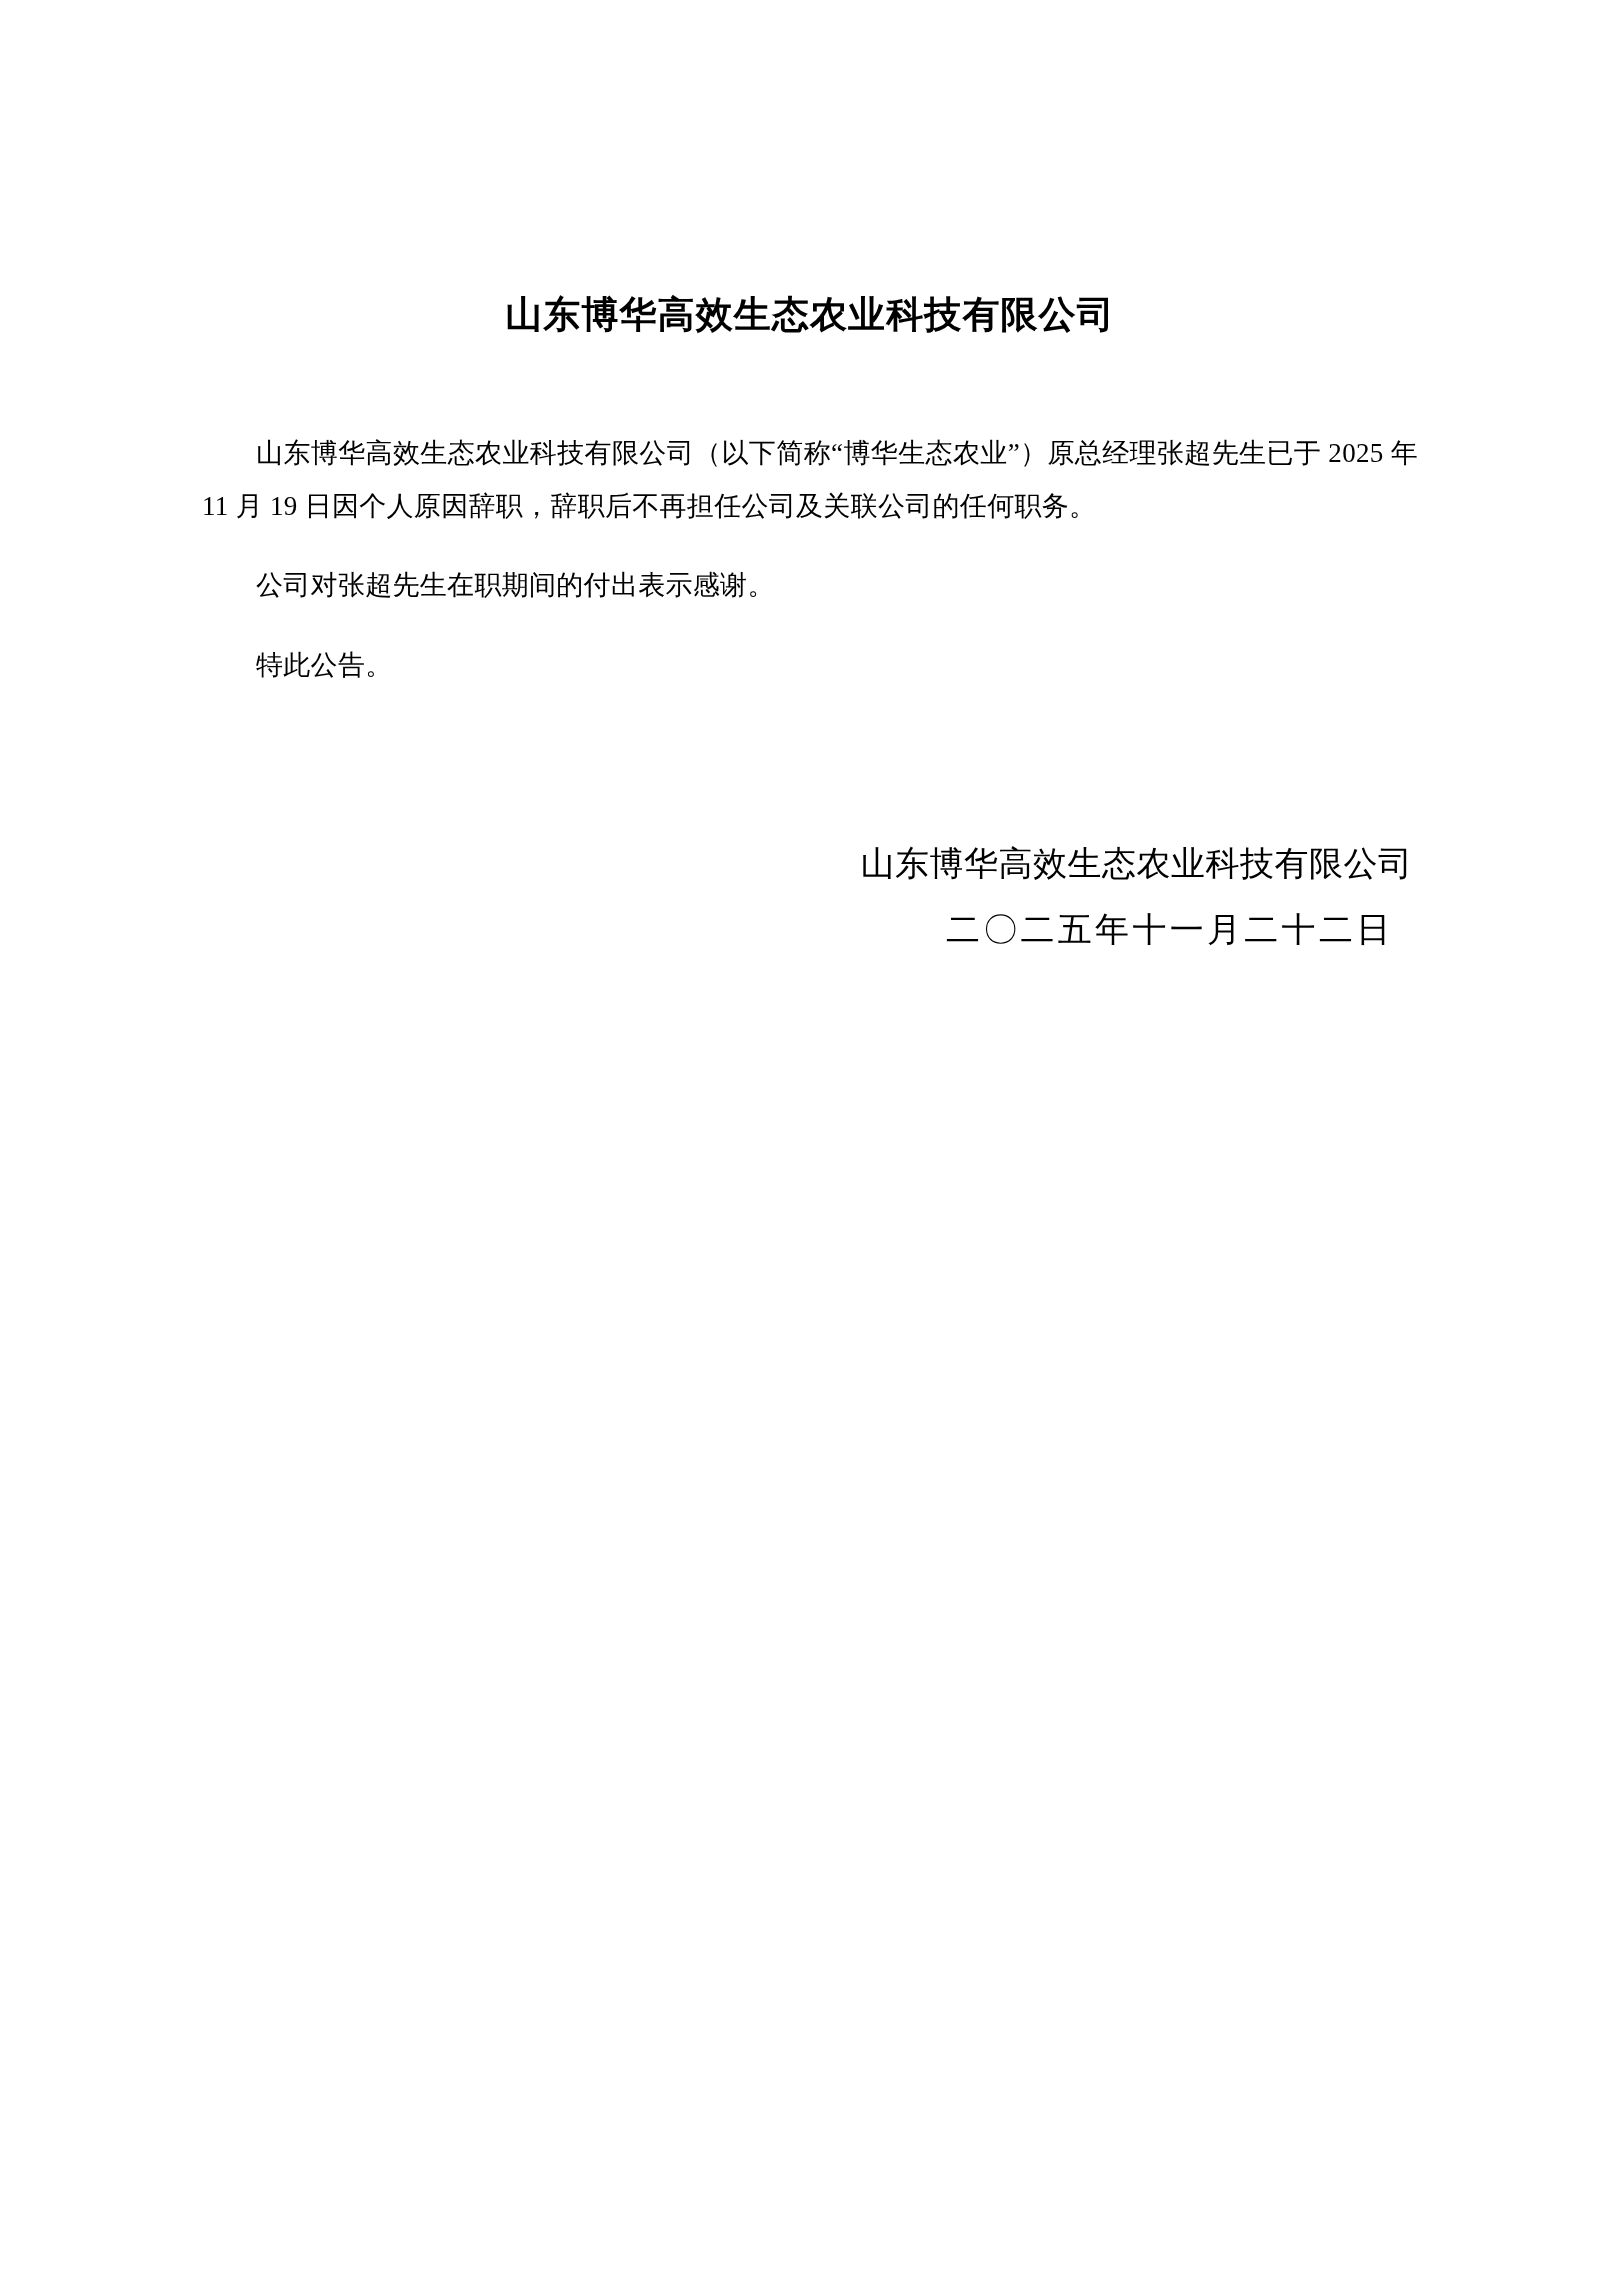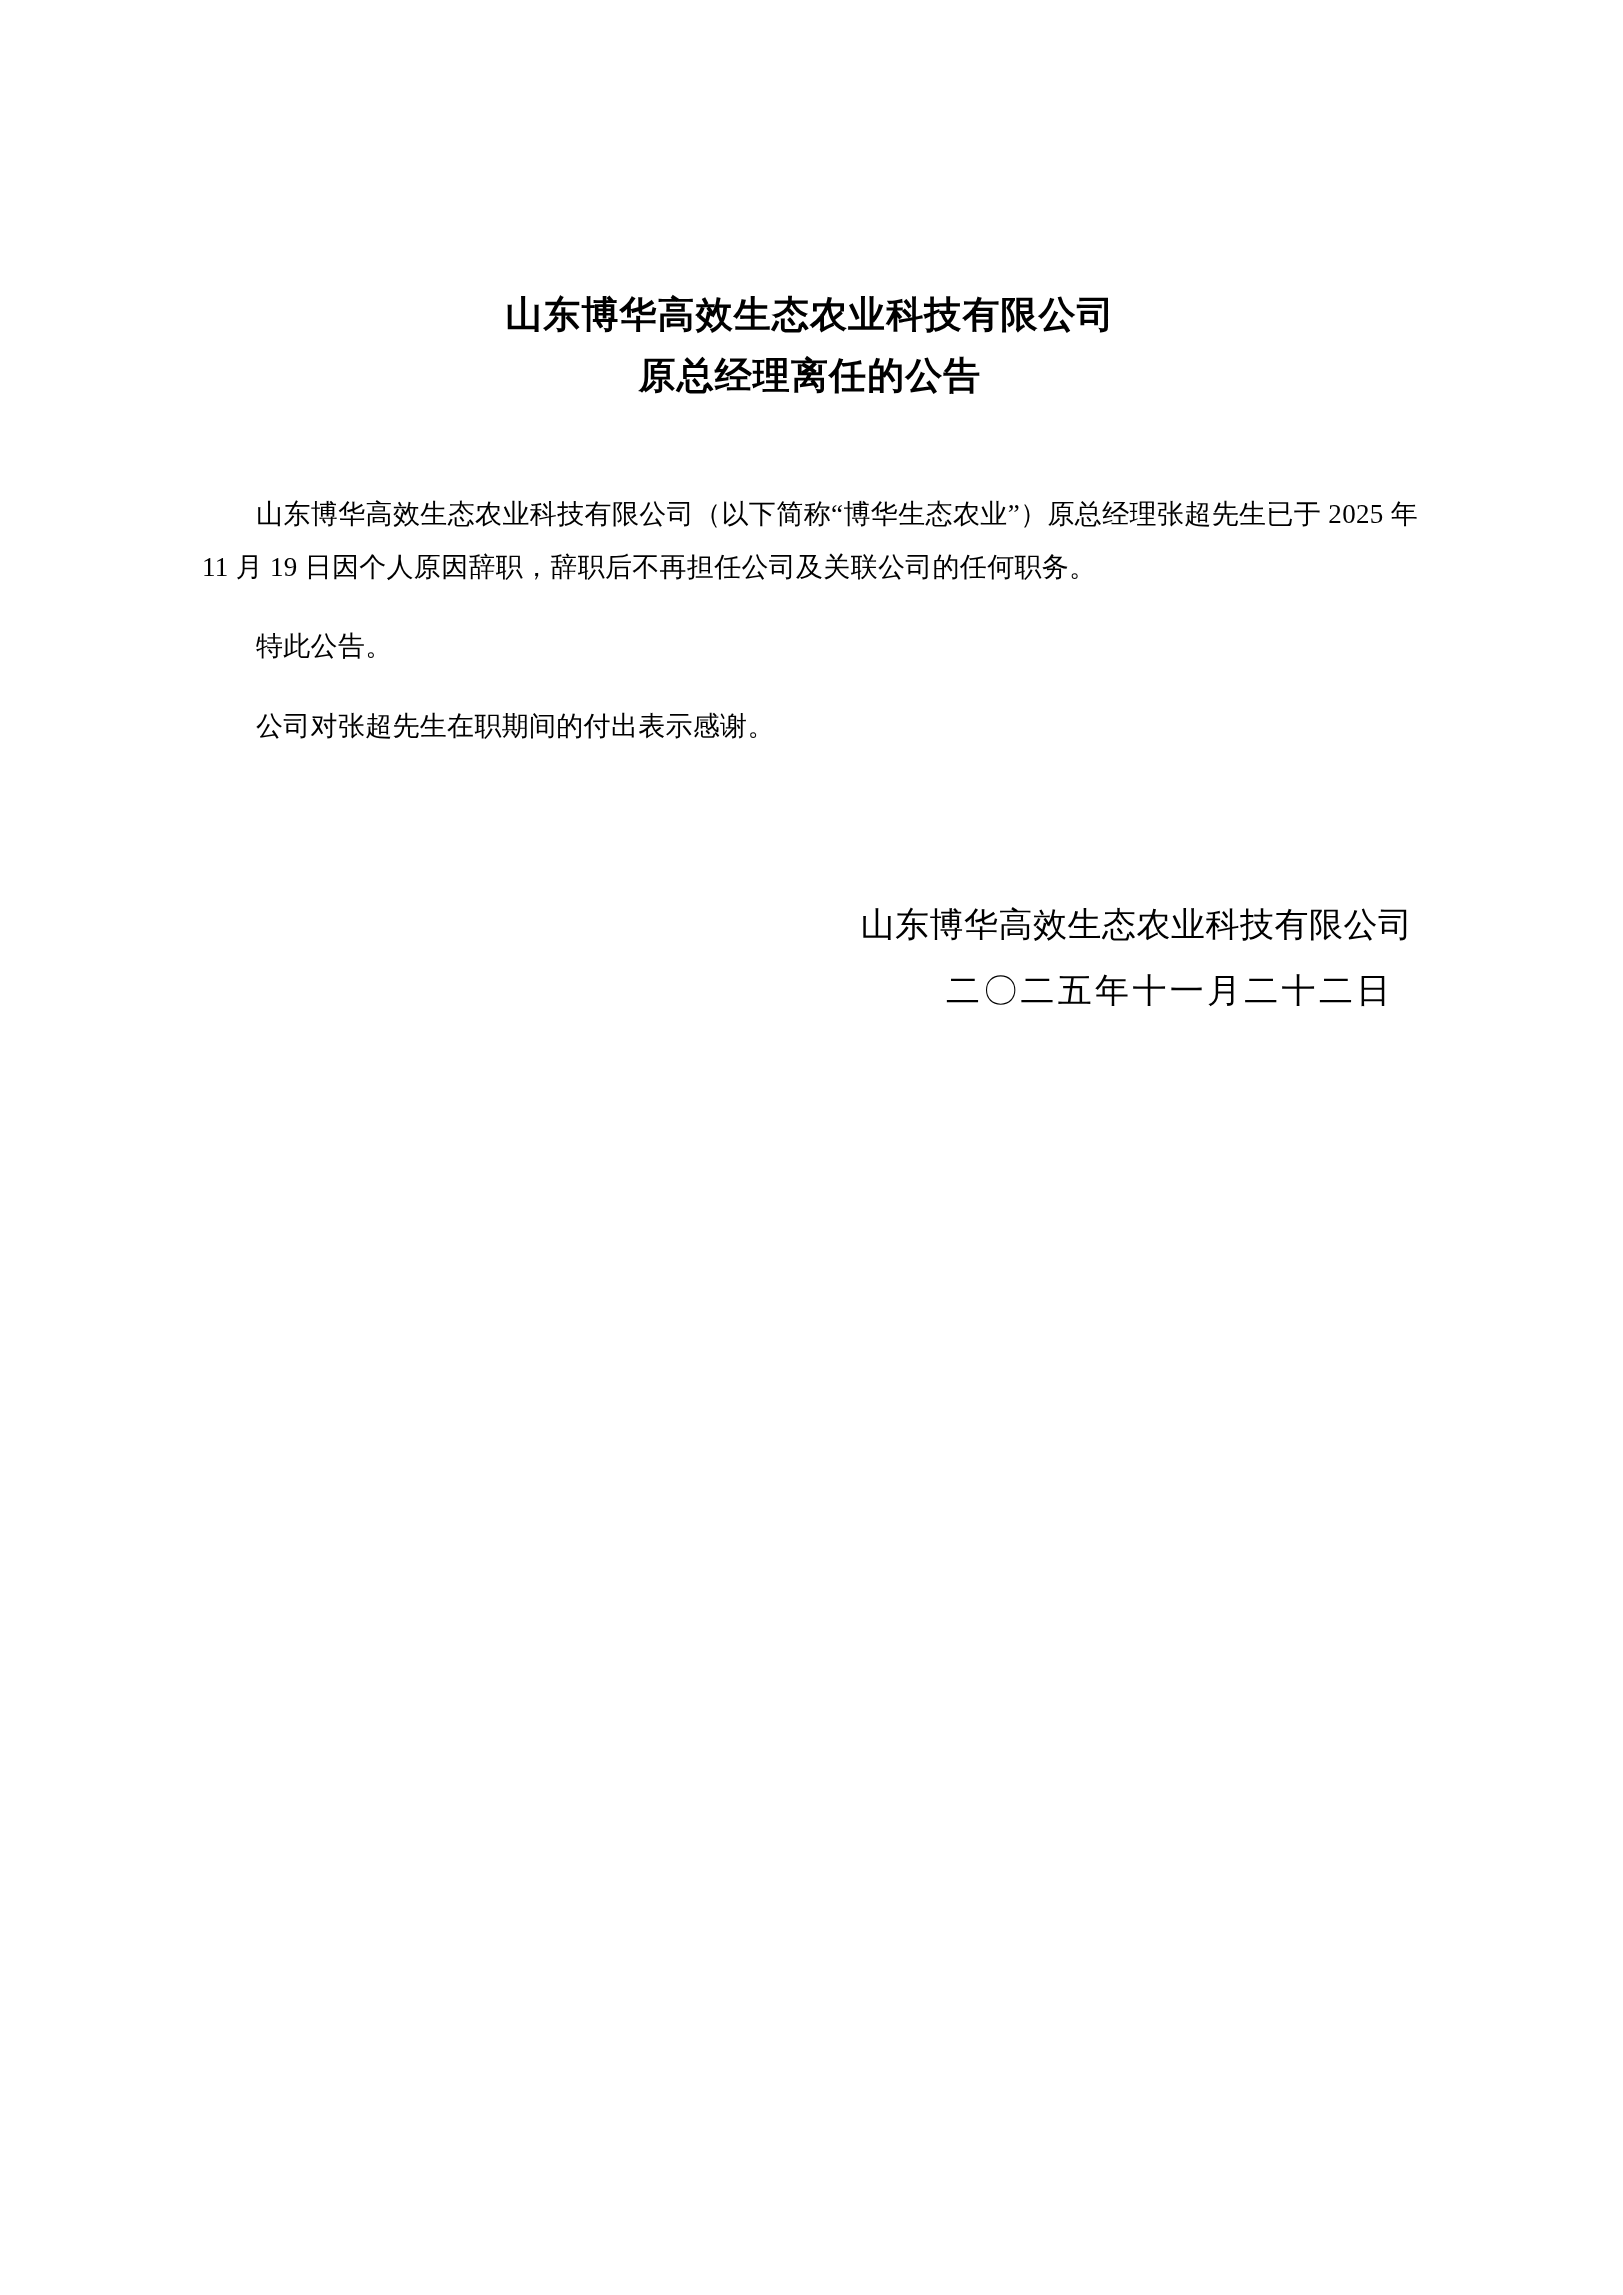--- a/index.html
+++ b/index.html
@@ -66,27 +66,26 @@
   }
 </style>
 </head>
 <body>
 
 <div class="page">
   <div class="content">
 
     <div class="title-block">
       <div class="title-line">山东博华高效生态农业科技有限公司</div>
-      <div class="title-line">原总经理离任的公告</div>
     </div>
 
     <div class="body-block">
       <p class="para indent">山东博华高效生态农业科技有限公司（以下简称“博华生态农业”）原总经理张超先生已于 2025 年 11 月 19 日因个人原因辞职，辞职后不再担任公司及关联公司的任何职务。</p>
+      <p class="para indent">公司对张超先生在职期间的付出表示感谢。</p>
       <p class="para indent">特此公告。</p>
-      <p class="para indent">公司对张超先生在职期间的付出表示感谢。</p>
     </div>
 
     <div class="sign-block">
       <div class="sign-line">山东博华高效生态农业科技有限公司</div>
       <div class="sign-line date">二〇二五年十一月二十二日</div>
     </div>
 
   </div>
 </div>
 

